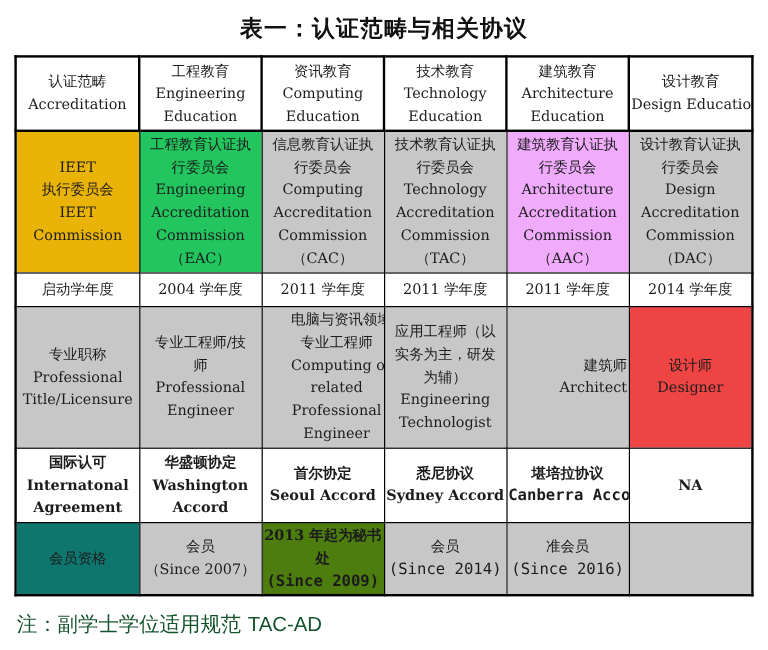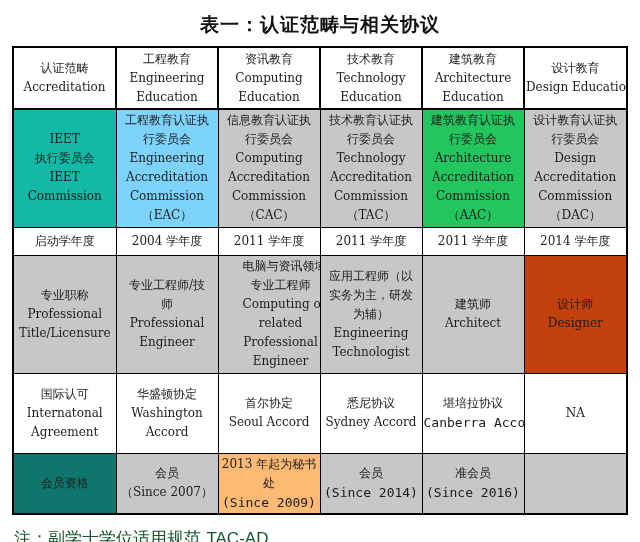--- a/index.html
+++ b/index.html
@@ -95,27 +95,27 @@
             <div class="ln">建筑教育</div>
             <div class="ln">Architecture</div>
             <div class="ln">Education</div>
           </td>
           <td>
             <div class="ln">设计教育</div>
             <div class="ln">Design Education</div>
           </td>
         </tr>
         <tr style="height: 118px;">
-          <td style="background: #14b8a6;">
+          <td style="background: #eab308;">
             <div class="ln">IEET</div>
             <div class="ln">执行委员会</div>
             <div class="ln">IEET</div>
             <div class="ln">Commission</div>
           </td>
-          <td style="background: #7dd3fc;">
+          <td style="background: #22c55e;">
             <div class="ln">工程教育认证执</div>
             <div class="ln">行委员会</div>
             <div class="ln">Engineering</div>
             <div class="ln">Accreditation</div>
             <div class="ln">Commission</div>
             <div class="ln">（EAC）</div>
           </td>
           <td style="background: rgb(199, 199, 199);">
             <div class="ln">信息教育认证执</div>
             <div class="ln">行委员会</div>
@@ -125,21 +125,21 @@
             <div class="ln">（CAC）</div>
           </td>
           <td style="background: rgb(199, 199, 199);">
             <div class="ln">技术教育认证执</div>
             <div class="ln">行委员会</div>
             <div class="ln">Technology</div>
             <div class="ln">Accreditation</div>
             <div class="ln">Commission</div>
             <div class="ln">（TAC）</div>
           </td>
-          <td style="background: #22c55e; text-align: center;">
+          <td style="background: #f0abfc; text-align: center;">
             <div class="ln">建筑教育认证执</div>
             <div class="ln">行委员会</div>
             <div class="ln">Architecture</div>
             <div class="ln">Accreditation</div>
             <div class="ln">Commission</div>
             <div class="ln">（AAC）</div>
           </td>
           <td style="background: rgb(199, 199, 199);">
             <div class="ln">设计教育认证执</div>
             <div class="ln">行委员会</div>
@@ -189,30 +189,30 @@
             <div class="ln">Professional</div>
             <div class="ln">Engineer</div>
           </td>
           <td style="background: rgb(199, 199, 199);">
             <div class="ln">应用工程师（以</div>
             <div class="ln">实务为主，研发</div>
             <div class="ln">为辅）</div>
             <div class="ln">Engineering</div>
             <div class="ln">Technologist</div>
           </td>
-          <td style="background: rgb(199, 199, 199);">
+          <td style="background: rgb(199, 199, 199); text-align: right;">
             <div class="ln">建筑师</div>
             <div class="ln">Architect</div>
           </td>
-          <td style="background: #c2410c;">
+          <td style="background: #ef4444;">
             <div class="ln">设计师</div>
             <div class="ln">Designer</div>
           </td>
         </tr>
-        <tr style="height: 80px;">
+        <tr style="height: 62px; font-weight: bold;">
           <td>
             <div class="ln">国际认可</div>
             <div class="ln">Internatonal</div>
             <div class="ln">Agreement</div>
           </td>
           <td>
             <div class="ln">华盛顿协定</div>
             <div class="ln">Washington</div>
             <div class="ln">Accord</div>
           </td>
@@ -233,21 +233,21 @@
           </td>
         </tr>
         <tr style="height: 58px;">
           <td style="background: #0f766e;">
             <div class="ln">会员资格</div>
           </td>
           <td style="background: rgb(199, 199, 199);">
             <div class="ln">会员</div>
             <div class="ln">（Since 2007）</div>
           </td>
-          <td style="background: #fdba74;">
+          <td style="background: #4d7c0f; font-weight: bold;">
             <div class="ln">2013 年起为秘书</div>
             <div class="ln">处</div>
             <div class="ln mono">(Since 2009)</div>
           </td>
           <td style="background: rgb(199, 199, 199);">
             <div class="ln">会员</div>
             <div class="ln mono">(Since 2014)</div>
           </td>
           <td style="background: rgb(199, 199, 199);">
             <div class="ln">准会员</div>

